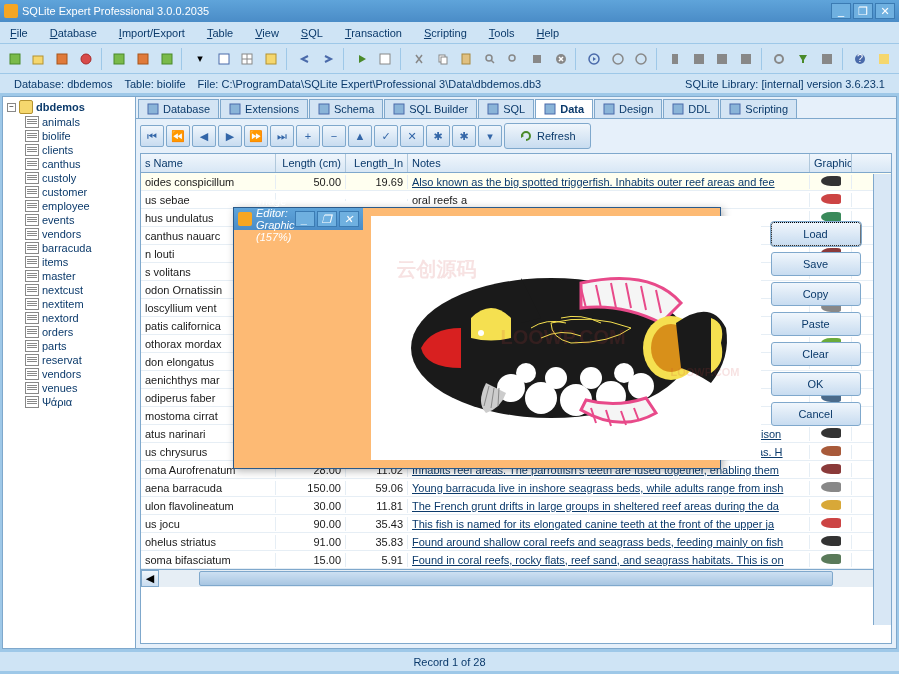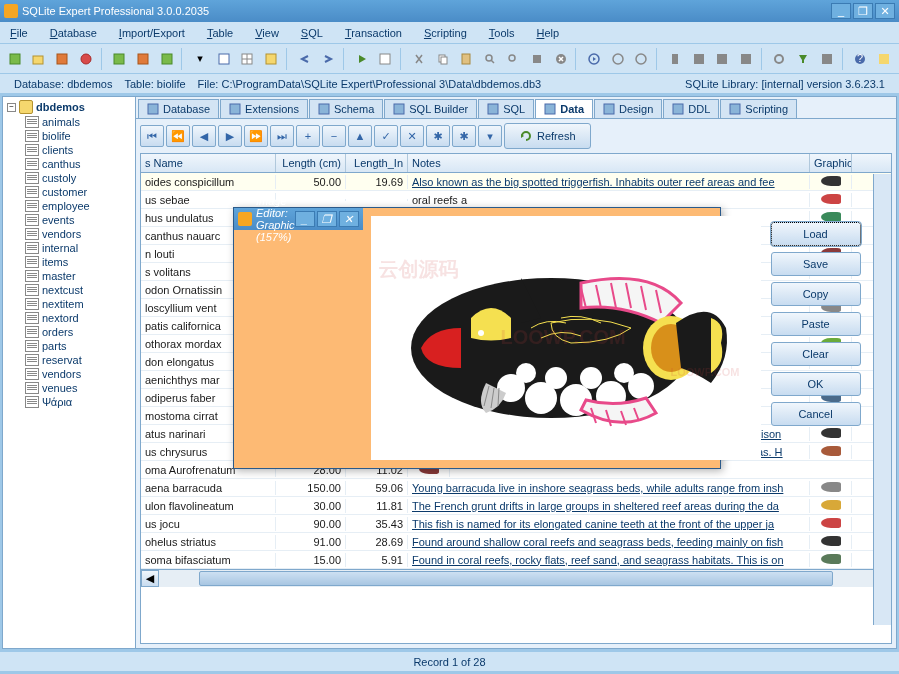--- a/index.html
+++ b/index.html
@@ -321,21 +321,21 @@
         <div class="tree-item">
           <span class="tree-icon"></span>
           <span>events</span>
         </div>
         <div class="tree-item">
           <span class="tree-icon"></span>
           <span>vendors</span>
         </div>
         <div class="tree-item">
           <span class="tree-icon"></span>
-          <span>internal</span>
+          <span>barracuda</span>
         </div>
         <div class="tree-item">
           <span class="tree-icon"></span>
           <span>items</span>
         </div>
         <div class="tree-item">
           <span class="tree-icon"></span>
           <span>master</span>
         </div>
         <div class="tree-item">
@@ -577,20 +577,21 @@
             <div class="gc col-name">us chrysurus</div>
             <div class="gc col-len">75.00</div>
             <div class="gc col-in">29.53</div>
             <div class="gc col-notes gc-link">Prefers to congregate in loose groups in the open water above reef areas. H</div>
             <div class="gc col-gr"><span class="fish-mini" style="color:#a85a3a"></span></div>
           </div>
           <div class="grid-row">
             <div class="gc col-name">oma Aurofrenatum</div>
             <div class="gc col-len">28.00</div>
             <div class="gc col-in">11.02</div>
+            <div class="gc col-notes gc-link">Inhabits reef areas. The parrotfish's teeth are fused together, enabling them</div>
             <div class="gc col-gr"><span class="fish-mini" style="color:#8a3a3a"></span></div>
           </div>
           <div class="grid-row">
             <div class="gc col-name">aena barracuda</div>
             <div class="gc col-len">150.00</div>
             <div class="gc col-in">59.06</div>
             <div class="gc col-notes gc-link">Young barracuda live in inshore seagrass beds, while adults range from insh</div>
             <div class="gc col-gr"><span class="fish-mini" style="color:#888"></span></div>
           </div>
           <div class="grid-row">
@@ -603,21 +604,21 @@
           <div class="grid-row">
             <div class="gc col-name">us jocu</div>
             <div class="gc col-len">90.00</div>
             <div class="gc col-in">35.43</div>
             <div class="gc col-notes gc-link">This fish is named for its elongated canine teeth at the front of the upper ja</div>
             <div class="gc col-gr"><span class="fish-mini" style="color:#c44"></span></div>
           </div>
           <div class="grid-row">
             <div class="gc col-name">ohelus striatus</div>
             <div class="gc col-len">91.00</div>
-            <div class="gc col-in">28.69</div>
+            <div class="gc col-in">35.83</div>
             <div class="gc col-notes gc-link">Found around shallow coral reefs and seagrass beds, feeding mainly on fish</div>
             <div class="gc col-gr"><span class="fish-mini" style="color:#333"></span></div>
           </div>
           <div class="grid-row">
             <div class="gc col-name">soma bifasciatum</div>
             <div class="gc col-len">15.00</div>
             <div class="gc col-in">5.91</div>
             <div class="gc col-notes gc-link">Found in coral reefs, rocky flats, reef sand, and seagrass habitats. This is on</div>
             <div class="gc col-gr"><span class="fish-mini" style="color:#5a7a5a"></span></div>
           </div>
@@ -671,21 +672,21 @@
         <circle cx="155" cy="145" r="10" fill="#fff"></circle>
         <circle cx="185" cy="150" r="11" fill="#fff"></circle>
         <circle cx="220" cy="150" r="11" fill="#fff"></circle>
         <circle cx="253" cy="145" r="10" fill="#fff"></circle>
         <path d="M115 155 Q105 175 115 185 Q130 180 135 165" fill="#ccc"></path>
         <path d="M118 158 L113 178 M123 160 L120 180 M128 160 L127 178" stroke="#888" stroke-width="1"></path>
         <path d="M210 182 Q250 205 285 185 L275 170 Q245 180 215 172 Z" fill="#f5f5f5" stroke="#e84a8a" stroke-width="3"></path>
         <path d="M220 180 L225 195 M235 182 L240 198 M250 183 L255 197 M263 180 L268 193" stroke="#e84a8a" stroke-width="2"></path>
         <circle cx="110" cy="105" r="3" fill="#fff"></circle>
       </svg>
-      <div class="watermark" style="left:8px;top:40px">云创源码</div>
+      <div class="watermark" style="left:26px;top:40px">云创源码</div>
       <div class="watermark" style="left:130px;top:110px">LOOWP.COM</div>
       <div class="watermark" style="left:300px;top:150px;font-size:11px">LOOWP.COM</div>
     </div>
     <div class="dlg-btns" id="dlg-btns">
         <div class="dlg-btn focus">Load</div>
         <div class="dlg-btn">Save</div>
         <div class="dlg-btn">Copy</div>
         <div class="dlg-btn">Paste</div>
         <div class="dlg-btn">Clear</div>
         <div class="dlg-btn">OK</div>

